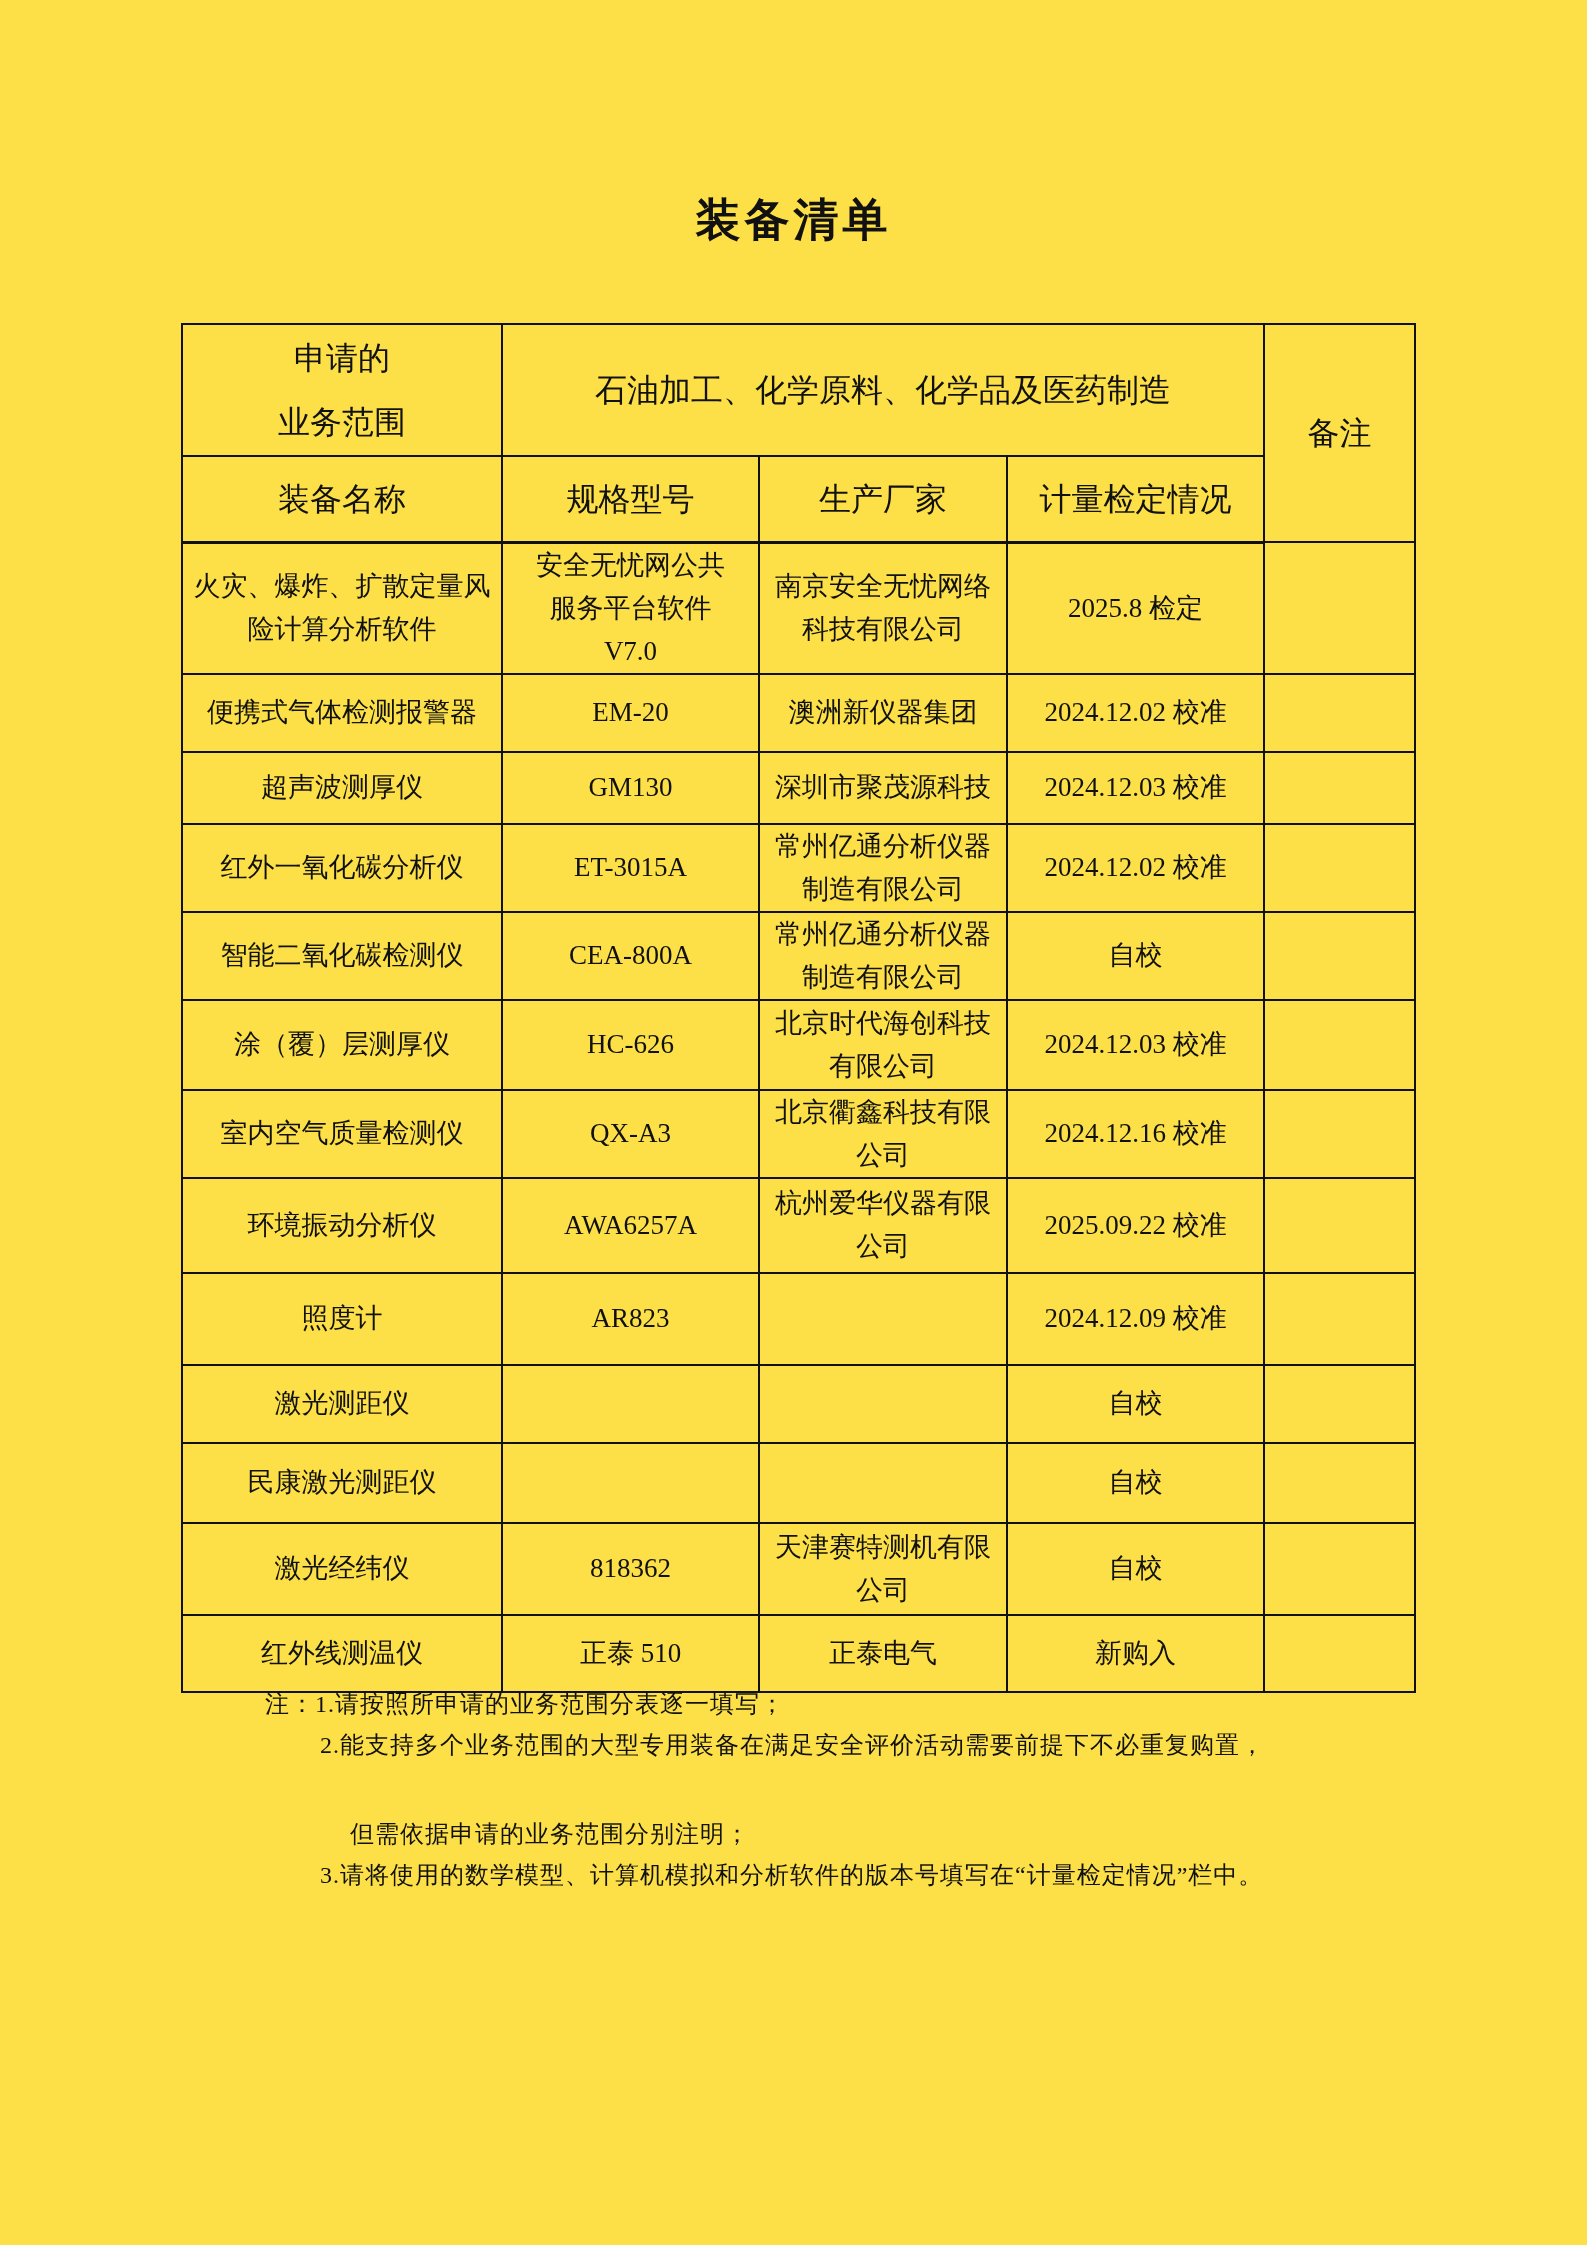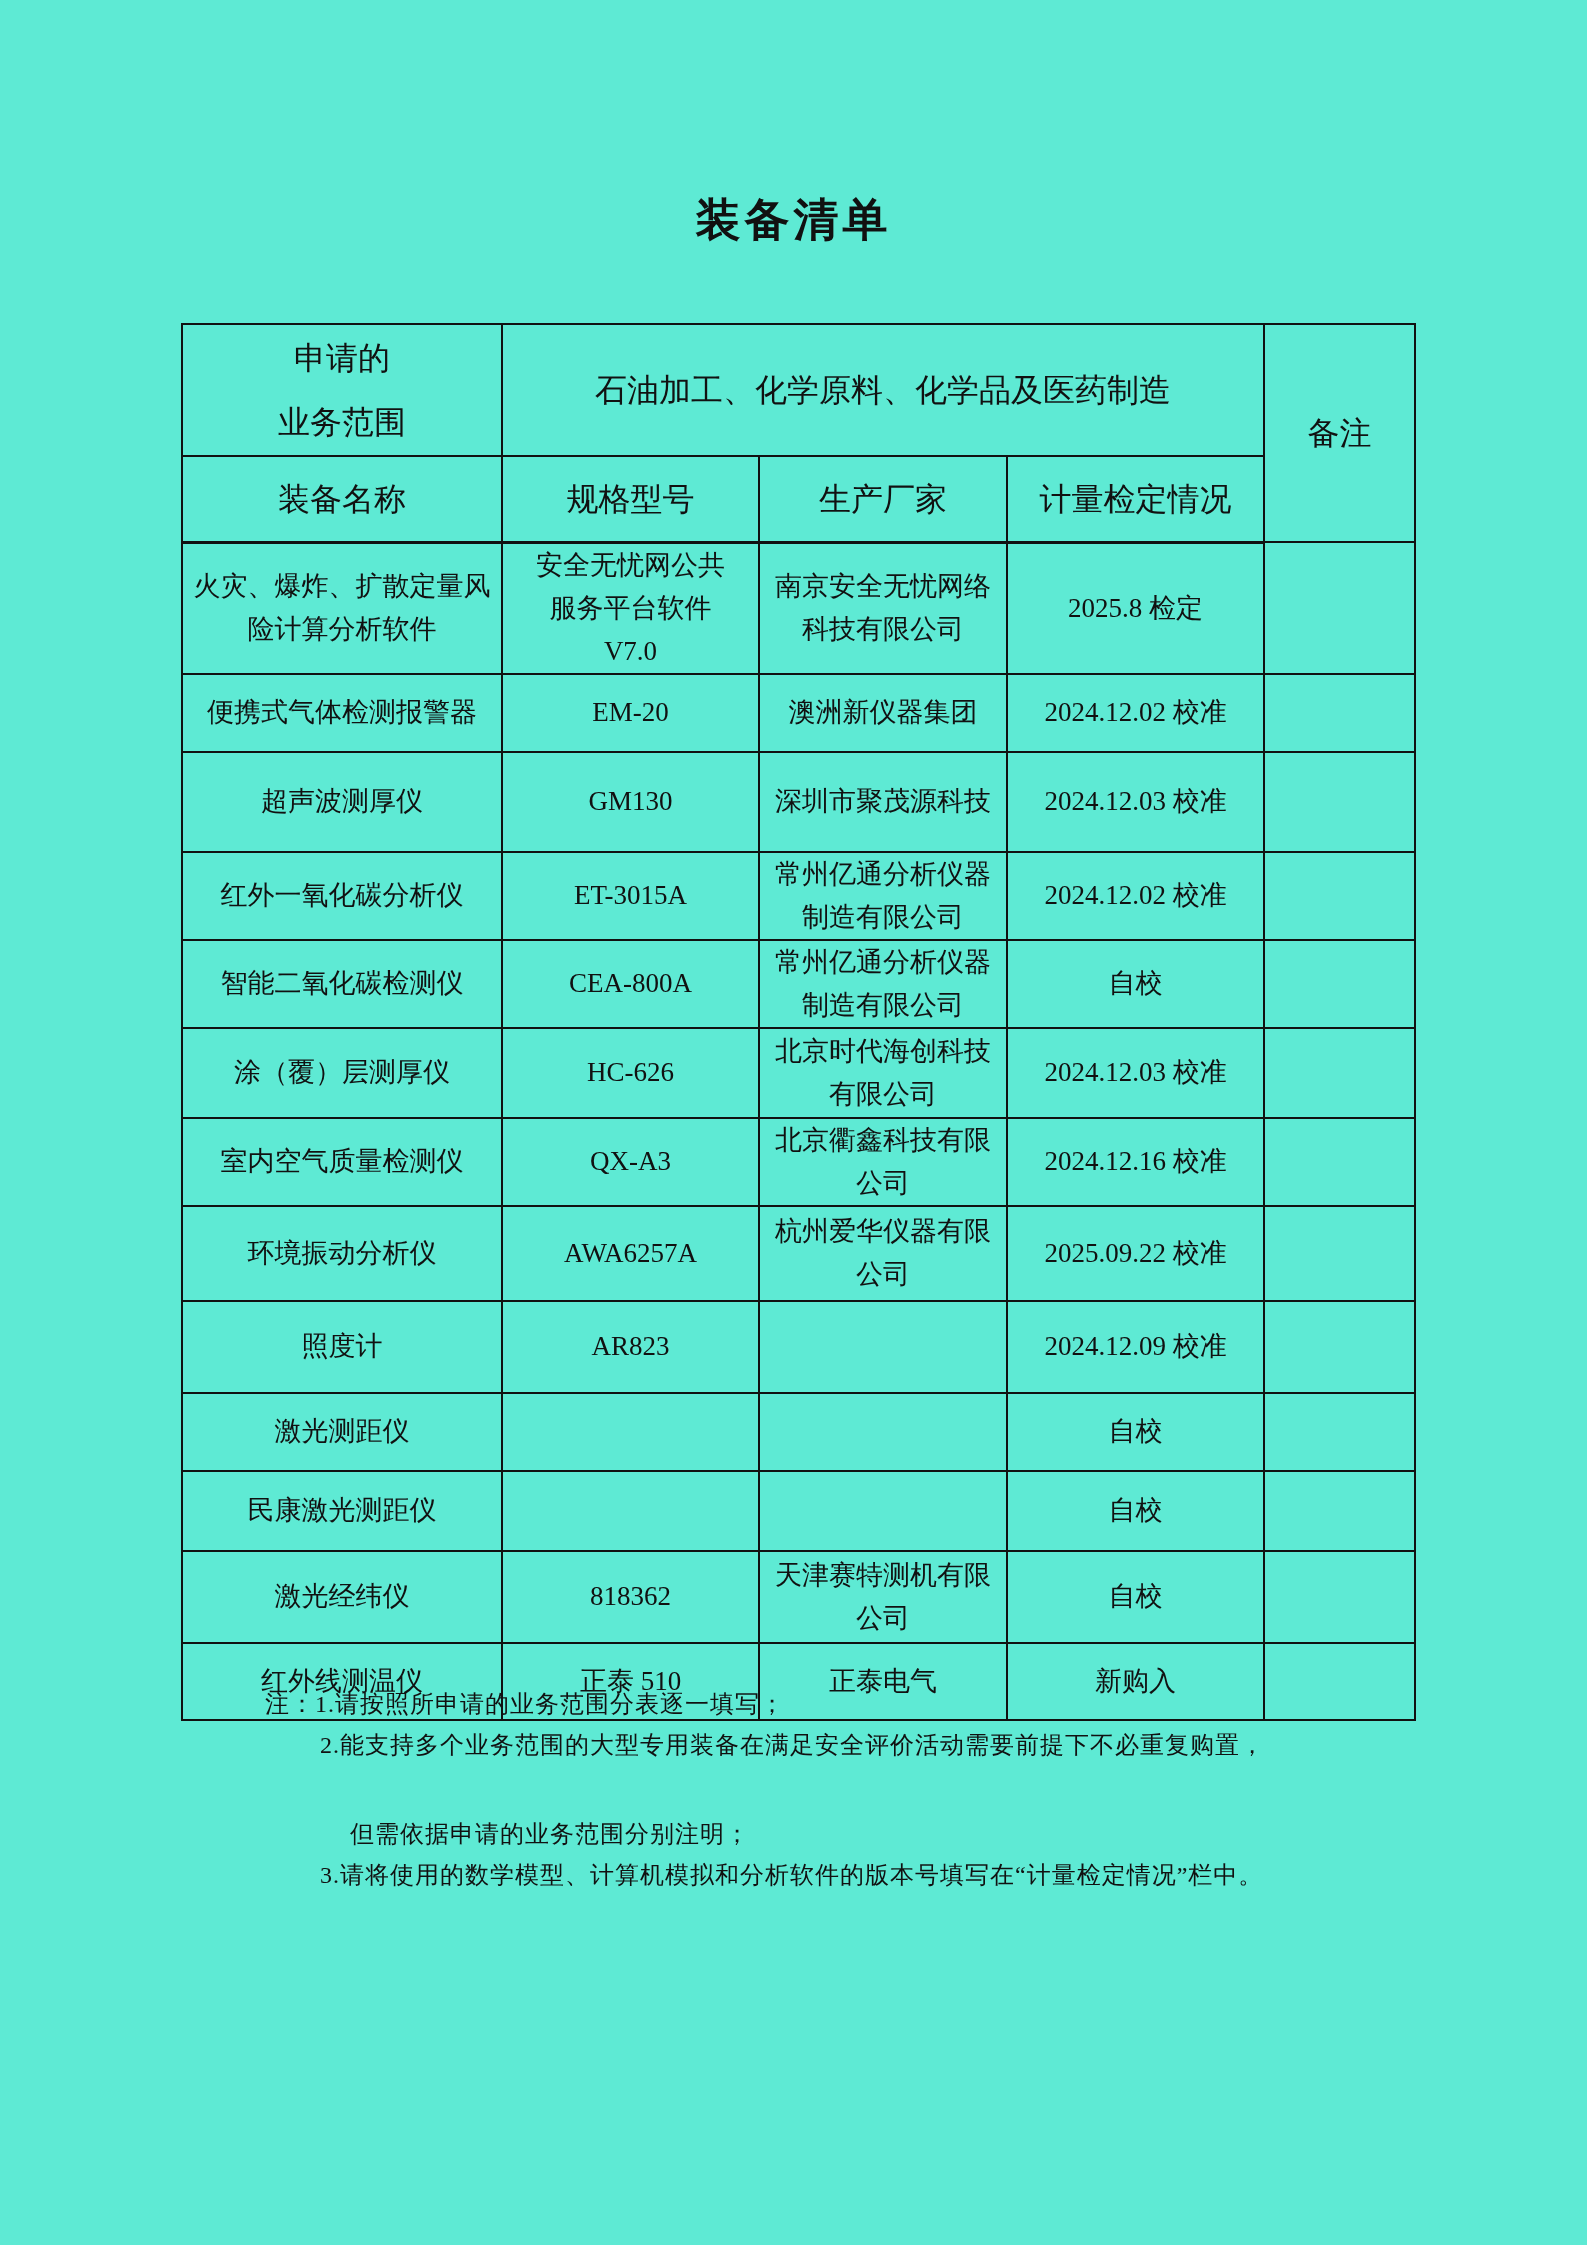--- a/index.html
+++ b/index.html
@@ -2,21 +2,21 @@
 <html><head>
 <meta charset="utf-8">
 <style>
   * { margin: 0; padding: 0; box-sizing: border-box; }
   html, body { background: #e9e9e9; }
   .page {
     position: relative;
     width: 1587px;
     height: 2245px;
     margin: 0 auto;
-    background: #5eead4;
+    background: #fde047;
     color: #111111;
     font-family: "Liberation Serif", "DejaVu Serif", serif;
   }
   .title {
     position: absolute;
     top: 196px;
     left: 0;
     width: 100%;
     text-align: center;
     font-size: 45px;
@@ -105,21 +105,21 @@
         <td class="body-cell">2025.8 检定</td>
         <td class="body-cell"></td>
       </tr>
       <tr style="height:78px">
         <td class="body-cell">便携式气体检测报警器</td>
         <td class="body-cell">EM-20</td>
         <td class="body-cell">澳洲新仪器集团</td>
         <td class="body-cell">2024.12.02 校准</td>
         <td class="body-cell"></td>
       </tr>
-      <tr style="height:100px">
+      <tr style="height:72px">
         <td class="body-cell">超声波测厚仪</td>
         <td class="body-cell">GM130</td>
         <td class="body-cell">深圳市聚茂源科技</td>
         <td class="body-cell">2024.12.03 校准</td>
         <td class="body-cell"></td>
       </tr>
       <tr style="height:80px">
         <td class="body-cell">红外一氧化碳分析仪</td>
         <td class="body-cell">ET-3015A</td>
         <td class="body-cell">常州亿通分析仪器

